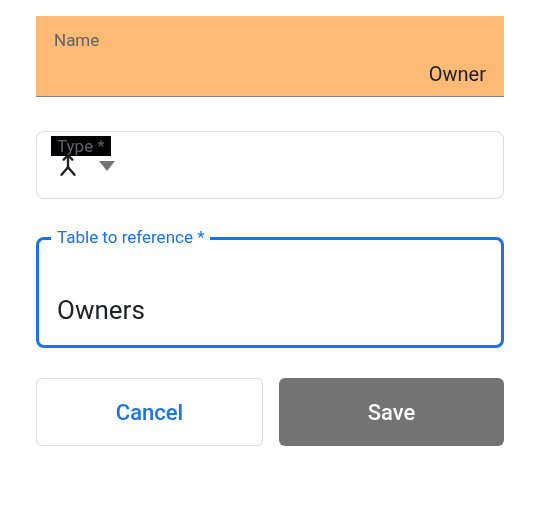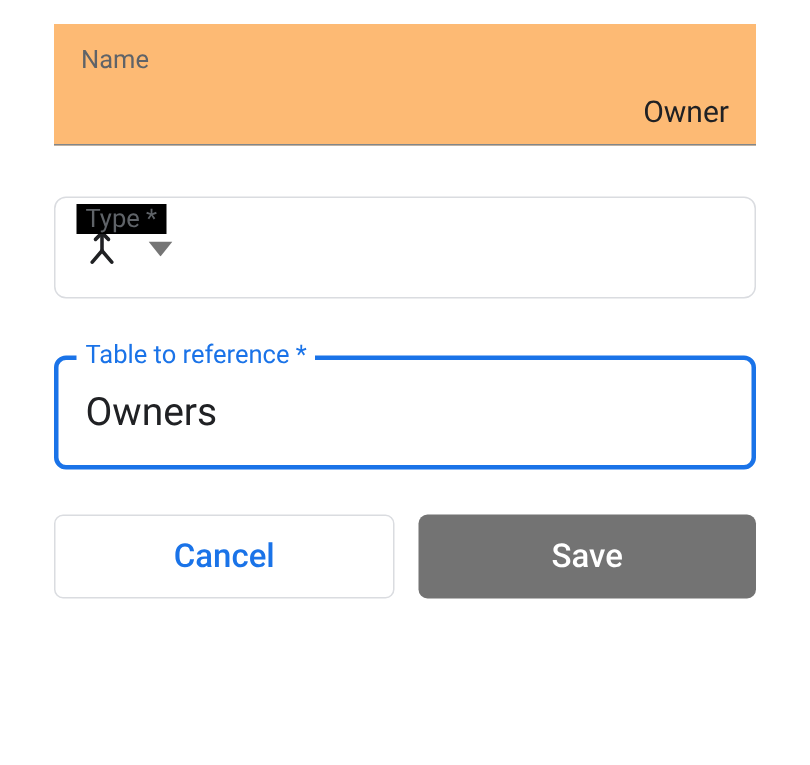--- a/index.html
+++ b/index.html
@@ -77,28 +77,29 @@
       color: #202124;
       font-size: 26px;
       flex: 1;
     }
     .dropdown-icon {
       color: #5f6368;
     }
     .table-ref-value {
       color: #202124;
       font-size: 26px;
+      margin-top: 35px;
     }
     .button-row {
       display: flex;
       gap: 16px;
     }
     .btn {
       flex: 1;
-      height: 56px;
+      height: 68px;
       border-radius: 6px;
       font-size: 22px;
       font-weight: 500;
       cursor: pointer;
       border: none;
       display: flex;
       align-items: center;
       justify-content: center;
     }
     .btn-cancel {

